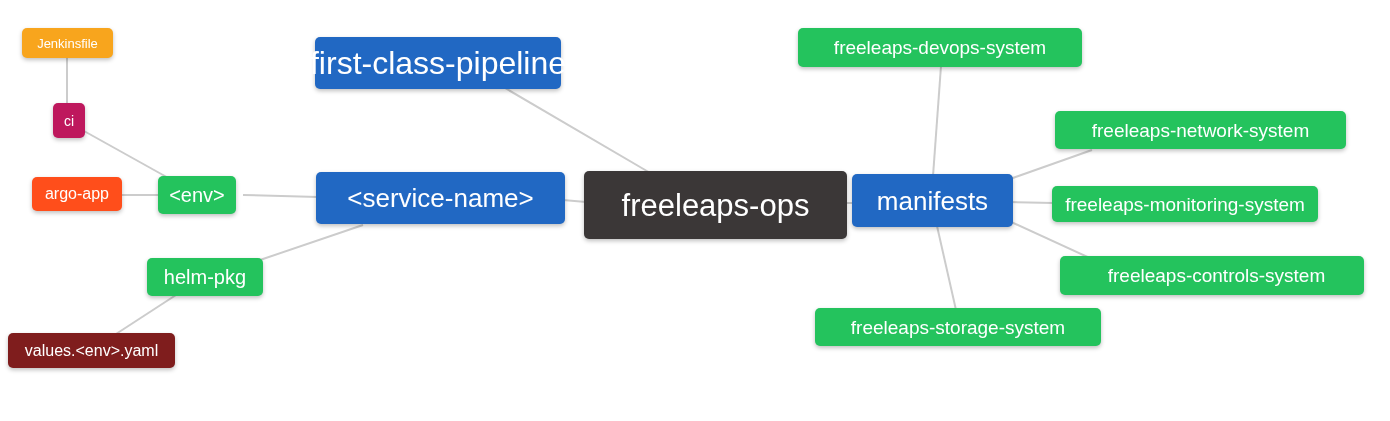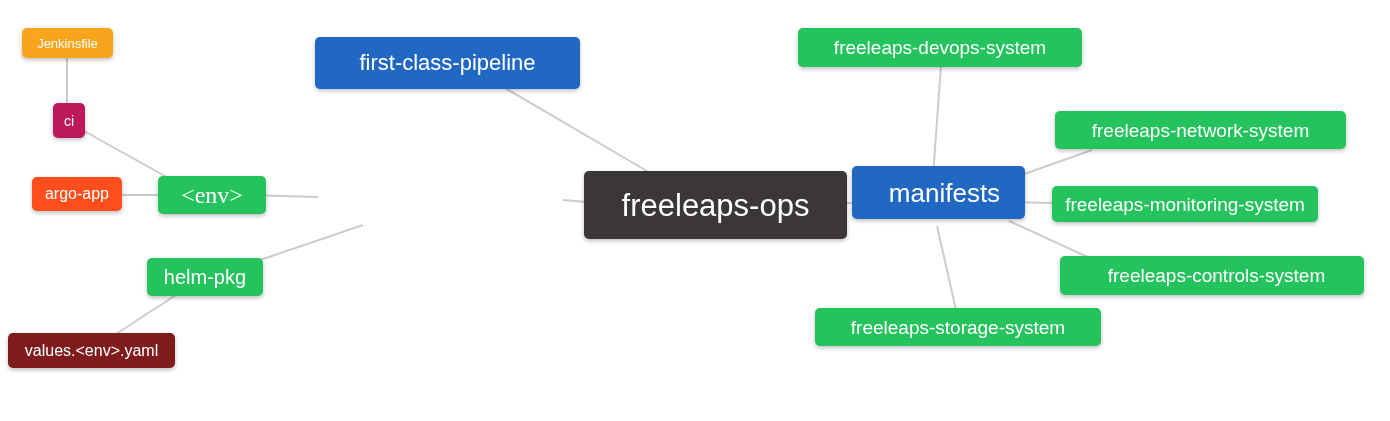--- a/index.html
+++ b/index.html
@@ -44,28 +44,29 @@
     <line class="edge" x1="1009" y1="221" x2="1092" y2="259" stroke="#CCCCCC"></line>
     <line class="edge" x1="937" y1="226" x2="956" y2="310" stroke="#CCCCCC"></line>
   </svg>
 
   <div class="node" style="left: 22px; top: 28px; width: 91px; height: 30px; font-size: 13px; background-color: rgb(248, 165, 29);">Jenkinsfile</div>
 
   <div class="node" style="left: 53px; top: 103px; width: 32px; height: 35px; font-size: 14px; background-color: #be185d;">ci</div>
 
   <div class="node" style="left: 32px; top: 177px; width: 90px; height: 34px; font-size: 16px; background-color: rgb(255, 78, 27);">argo-app</div>
 
-  <div class="node" style="left: 158px; top: 176px; width: 108px; height: 38px; font-size: 24px; background-color: rgb(36, 195, 93); font-family: Liberation Serif, serif;">&lt;env&gt;</div>
+  <div class="node" style="left: 158px; top: 176px; width: 78px; height: 38px; font-size: 20px; background-color: rgb(36, 195, 93);">&lt;env&gt;</div>
 
-  <div class="node" style="left: 315px; top: 37px; width: 265px; height: 52px; font-size: 22px; background-color: rgb(33, 104, 195); text-align: right;">first-class-pipeline</div>
+  <div class="node" style="left: 315px; top: 37px; width: 246px; height: 52px; font-size: 32px; background-color: rgb(33, 104, 195); text-align: right;">first-class-pipeline</div>
 
+  <div class="node" style="left: 316px; top: 172px; width: 249px; height: 52px; font-size: 26px; background-color: rgb(33, 104, 195);">&lt;service-name&gt;</div>
 
   <div class="node" style="left: 584px; top: 171px; width: 263px; height: 68px; font-size: 31px; background-color: rgb(59, 55, 55);">freeleaps-ops</div>
 
-  <div class="node" style="left: 852px; top: 166px; width: 161px; height: 53px; font-size: 26px; background-color: rgb(33, 104, 195); padding-left: 12px;">manifests</div>
+  <div class="node" style="left: 852px; top: 174px; width: 161px; height: 53px; font-size: 26px; background-color: rgb(33, 104, 195);">manifests</div>
 
   <div class="node" style="left: 147px; top: 258px; width: 116px; height: 38px; font-size: 20px; background-color: rgb(36, 195, 93);">helm-pkg</div>
 
   <div class="node" style="left: 8px; top: 333px; width: 167px; height: 35px; font-size: 16px; background-color: #7f1d1d;">values.&lt;env&gt;.yaml</div>
 
   <div class="node" style="left: 798px; top: 28px; width: 284px; height: 39px; font-size: 19px; background-color: rgb(36, 195, 93);">freeleaps-devops-system</div>
 
   <div class="node" style="left: 1055px; top: 111px; width: 291px; height: 38px; font-size: 19px; background-color: rgb(36, 195, 93);">freeleaps-network-system</div>
 
   <div class="node" style="left: 1052px; top: 186px; width: 266px; height: 36px; font-size: 19px; background-color: rgb(36, 195, 93);">freeleaps-monitoring-system</div>

